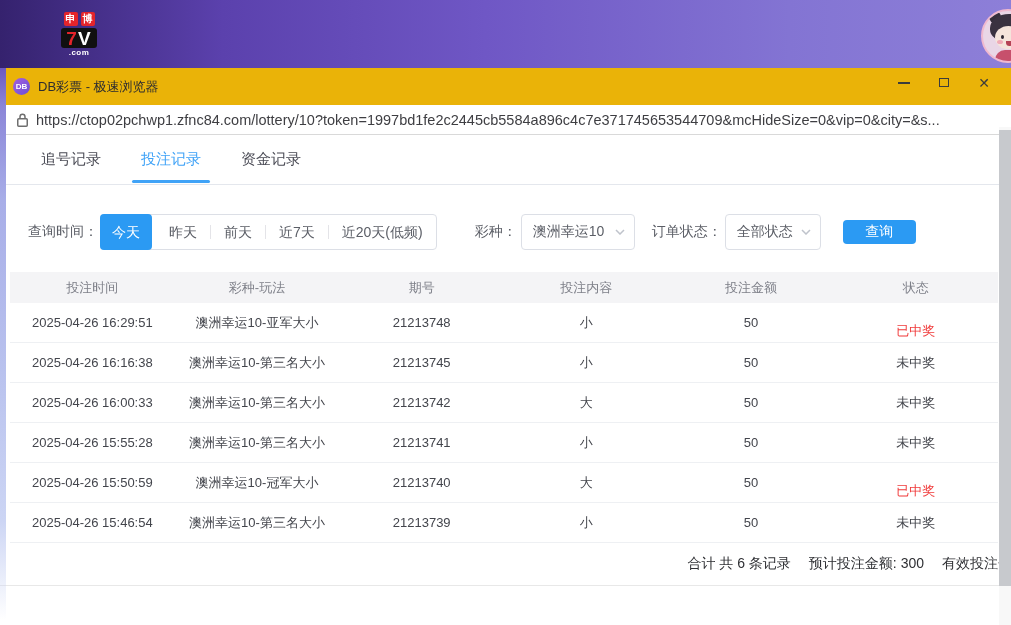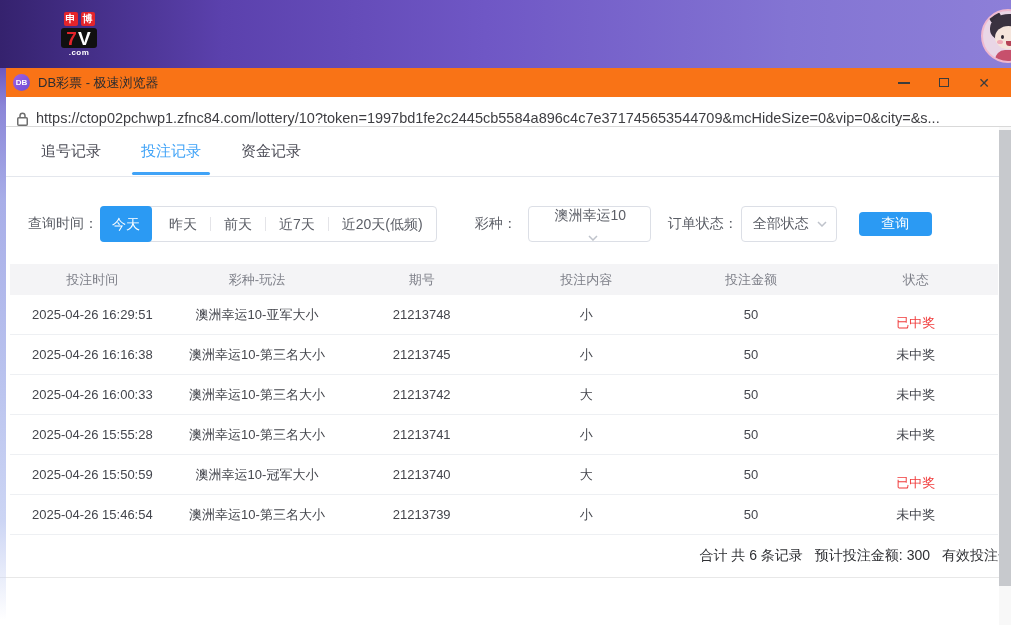--- a/index.html
+++ b/index.html
@@ -32,66 +32,66 @@
   .av-bun1 { position:absolute; top:0px; left:6px; width:12px; height:12px; background:#352e3b; border-radius:50%; }
   .av-face { position:absolute; top:15px; left:12px; width:27px; height:23px; background:#f5e4db; border-radius:50%; }
   .av-eye { position:absolute; width:3px; height:4px; background:#2c2530; border-radius:50%; top:24px; }
   .av-eye.l { left:18px; }
   .av-blush { position:absolute; width:6px; height:4px; background:#f0a9b6; border-radius:50%; top:29px; }
   .av-blush.l { left:14px; }
   .av-mouth { position:absolute; top:30px; left:23px; width:7px; height:5px; background:#b54255; border-radius:0 0 6px 6px; }
   .av-body { position:absolute; bottom:-2px; left:12px; width:28px; height:13px; background:#c7506c; border-radius:10px 10px 0 0; }
 
   
-  .titlebar { height:29px; background:#f97316; display:flex; align-items:center; padding-left:13px; position:relative; }
+  .titlebar { height:37px; background:#eab308; display:flex; align-items:center; padding-left:13px; position:relative; }
   .db-icon { width:17px; height:17px; border-radius:50%; background:linear-gradient(135deg,#a45fe0,#6a4ed6);
              color:#fff; font-size:8px; font-weight:bold; display:flex; align-items:center; justify-content:center; }
   .win-title { margin-left:8px; font-size:13px; color:#2d2d30; }
   .win-controls { position:absolute; right:7px; top:0; height:29px; display:flex; align-items:center; }
   .wc { width:40px; height:29px; display:flex; align-items:center; justify-content:center; cursor:pointer; }
   .ic-min { width:12px; height:0; border-top:2px solid #3c3c3c; }
   .ic-max { width:10px; height:9px; border:1.5px solid #3c3c3c; }
   .ic-close { font-size:14px; color:#3c3c3c; line-height:1; }
 
   
-  .urlbar { height:30px; background:#fff; border-bottom:1px solid #d9d9d9; display:flex; align-items:flex-end;
+  .urlbar { height:30px; background:#fff; border-bottom:1px solid #d9d9d9; display:flex; align-items:center;
             padding:0 14px 0 17px; overflow:hidden; }
   .url-text { margin-left:8px; font-size:14.5px; color:#3e3e42; white-space:nowrap; overflow:hidden; }
 
   
   .content { position:relative; height:497px; background:#fff; }
 
   .tabbar { height:50px; border-bottom:1px solid #e4e7ed; display:flex; padding-left:21px; }
   .tab { position:relative; margin:0 11px; padding:0 9px; font-size:15px; color:#4a4b55; line-height:48px; cursor:pointer; }
   .tab.active { color:#40a3f7; }
   .tab.active::after { content:""; position:absolute; left:0; right:0; bottom:1px; height:3px; background:#40a3f7; border-radius:2px; }
 
   .filterbar { margin-top:29px; padding-left:28px; display:flex; align-items:center; font-size:14px; color:#5b5e66; }
   .fl-label { flex:none; }
   .btn-group { display:flex; align-items:center; height:36px; border:1px solid #dcdfe6; border-radius:4px; margin-left:2px; }
   .time-opt { padding:0 13px; line-height:34px; color:#5b5e66; cursor:pointer; }
   .time-opt.active { background:#2b9af3; color:#fff; border-radius:4px; line-height:36px; margin:-1px 4px -1px -1px; padding:0 12px; }
   .vsep { width:1px; height:14px; background:#e4e4e8; }
   .select { display:flex; align-items:center; justify-content:space-between; height:36px; border:1px solid #dcdfe6;
             border-radius:4px; padding:0 9px 0 11px; color:#5b5e66; cursor:pointer; background:#fff; }
-  .sel-lottery { width:123px; margin-left:11px;flex-direction:column; }
+  .sel-lottery { width:114px; margin-left:4px; }
   .sel-status  { width:96px;  margin-left:3px; }
   .ml38 { margin-left:38px; } .ml17 { margin-left:17px; }
   .chev { flex:none; margin-left:6px; }
   .search-btn { margin-left:22px; width:73px; height:24px; background:#2b9af3; border:none; border-radius:4px;
                 color:#fff; font-size:14px; cursor:pointer; font-family:inherit; }
 
   .table { margin:22px 13px 0 10px; }
   .thead { display:flex; height:31px; align-items:center; background:#f4f4f6; }
   .th { flex:1; text-align:center; font-size:13px; color:#7d7f88; }
   .trow { display:flex; height:40px; align-items:center; border-bottom:1px solid #eef0f3; }
   .td { flex:1; text-align:center; font-size:13px; color:#43454c; }
   .td.win { color:#f03b3b;margin-top:16px; }
 
-  .summary { height:43px; display:flex; align-items:center; justify-content:flex-end; gap:12px;
+  .summary { height:43px; display:flex; align-items:center; justify-content:flex-end; gap:18px;
              font-size:14px; color:#2f3034; border-bottom:1px solid #e8e8e8; padding-right:0; }
   .summary .last { margin-right:-1px; white-space:nowrap; }
 
   
   .left-strip { position:absolute; left:0; top:68px; width:6px; height:552px; z-index:60;
     background:linear-gradient(180deg,#6d59c2 0%,#8b86d8 7%,#a8aee8 24%,#b9c2ee 55%,#ccd5f4 82%,rgba(255,255,255,0) 100%); }
 
   
   .scrollbar { position:absolute; right:0; top:127px; width:12px; height:498px; background:#f8f8f8; z-index:50; }
   .sb-thumb { position:absolute; top:3px; left:0; width:12px; height:456px; background:#c7c9cd; }

